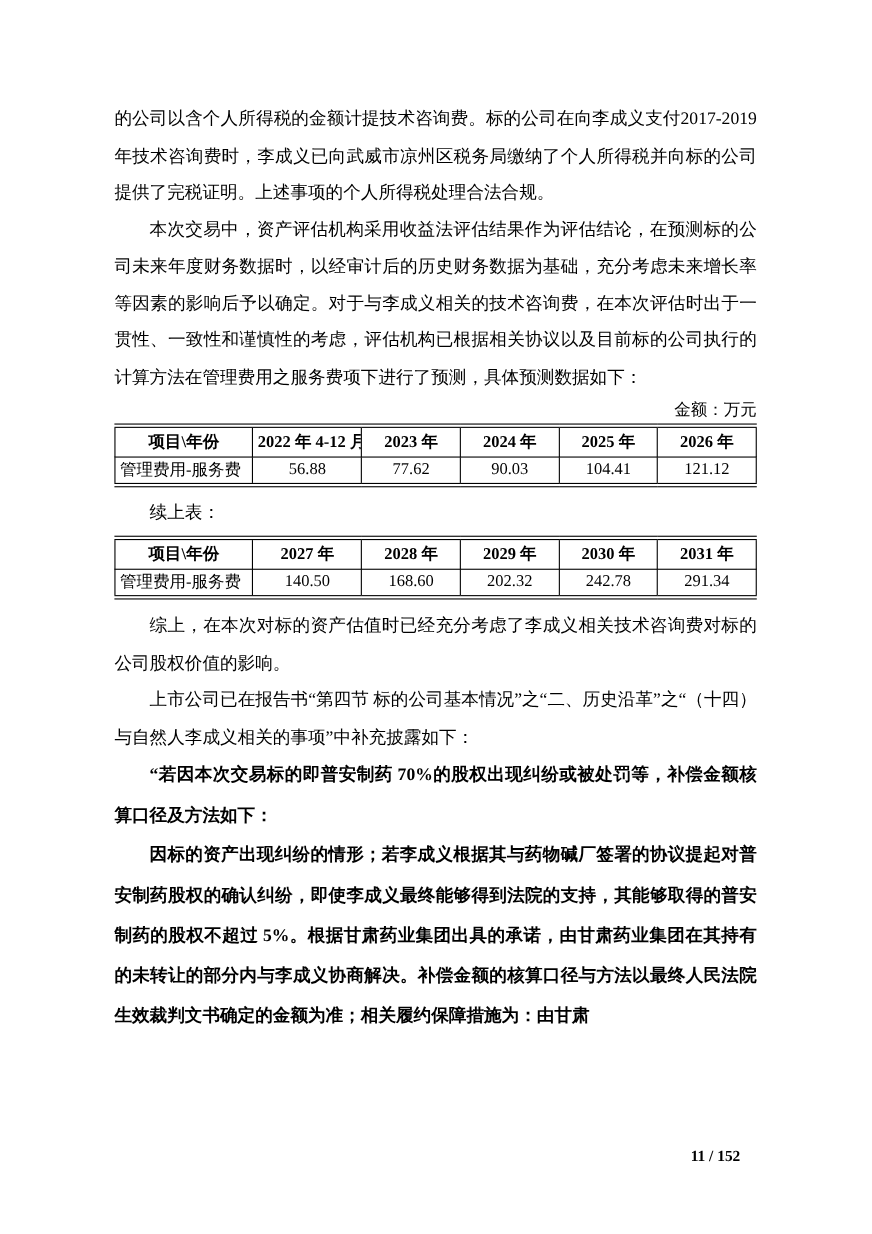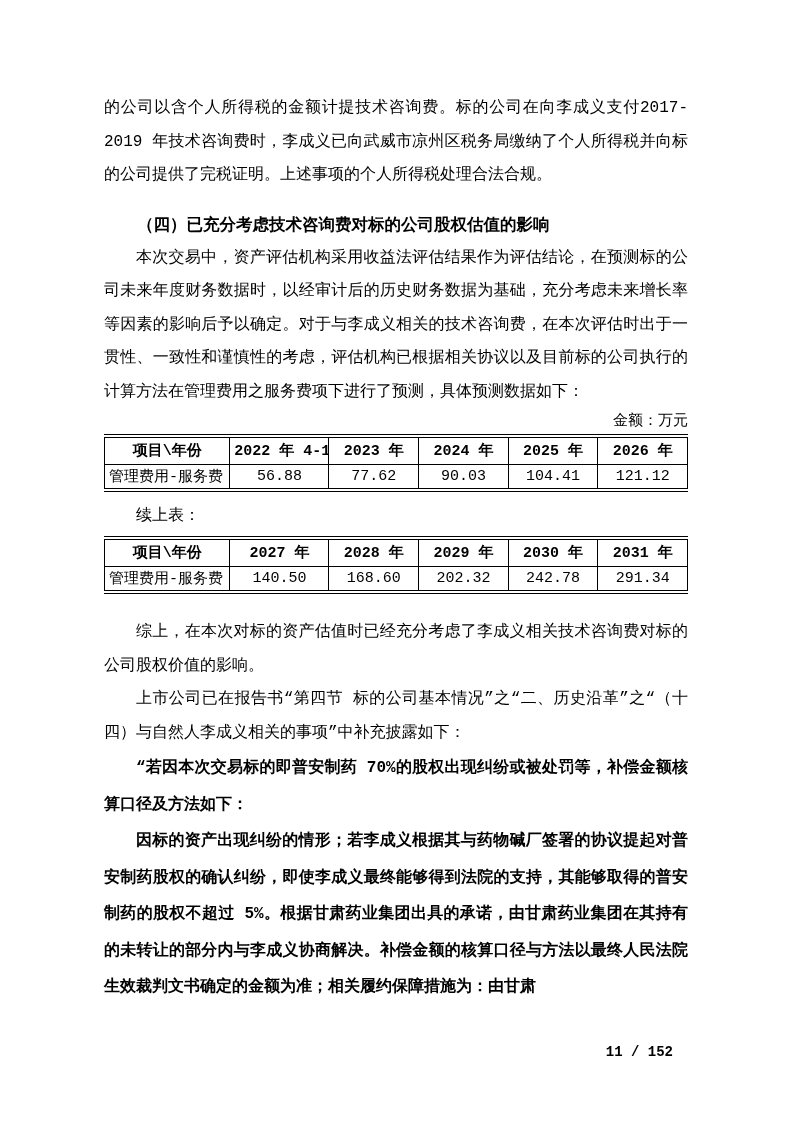--- a/index.html
+++ b/index.html
@@ -3,21 +3,21 @@
 <meta charset="utf-8">
 <style>
   * { box-sizing: border-box; }
   html, body { margin: 0; padding: 0; background: #ffffff; }
   .page {
     position: relative;
     width: 793px;
     height: 1122px;
     background: #ffffff;
     color: #000000;
-    font-family: Liberation Mono, monospace;
+    font-family: Liberation Serif, serif;
     font-size: 16px;
     padding: 92px 105px 0 104px;
     overflow: hidden;
   }
   .para {
     margin: 0;
     text-align: justify;
     line-height: 33.5px;
     text-indent: 2em;
   }
@@ -63,21 +63,21 @@
   td.rowlabel { text-align: left; padding-left: 8px; }
   td.num { text-align: center; padding-right: 4px; }
   .col-item { width: 21.5%; }
   .col-y1 { width: 17%; }
   .col-y { width: 15.375%; }
   .continue-label {
     margin: 12px 0 8px 0;
     text-indent: 2em;
     line-height: 24px;
   }
-  .summary { margin-top: 22px; }
+  .summary { margin-top: 8px; }
   .sec3-heading {
     margin: 16px 0 0 0;
     font-weight: bold;
     text-indent: 2em;
     text-align: justify;
     line-height: 34px;
     font-size: 16.5px;
   }
   .quote {
     font-weight: bold;
@@ -91,21 +91,20 @@
     font-size: 14px;
   }
 </style>
 </head>
 <body>
 
 <div class="page">
 
   <p class="para no-indent">的公司以含个人所得税的金额计提技术咨询费。标的公司在向李成义支付2017-2019 年技术咨询费时，李成义已向武威市凉州区税务局缴纳了个人所得税并向标的公司提供了完税证明。上述事项的个人所得税处理合法合规。</p>
 
-  <h3 class="sec4-heading">（四）已充分考虑技术咨询费对标的公司股权估值的影响</h3>
 
   <p class="para">本次交易中，资产评估机构采用收益法评估结果作为评估结论，在预测标的公司未来年度财务数据时，以经审计后的历史财务数据为基础，充分考虑未来增长率等因素的影响后予以确定。对于与李成义相关的技术咨询费，在本次评估时出于一贯性、一致性和谨慎性的考虑，评估机构已根据相关协议以及目前标的公司执行的计算方法在管理费用之服务费项下进行了预测，具体预测数据如下：</p>
 
   <div class="unit-label">金额：万元</div>
 
   <table class="ftable">
     <tbody>
         <tr class="hdr">
       <th class="col-item">项目\年份</th>
       <th class="col-y1">2022 年 4-12 月</th>

